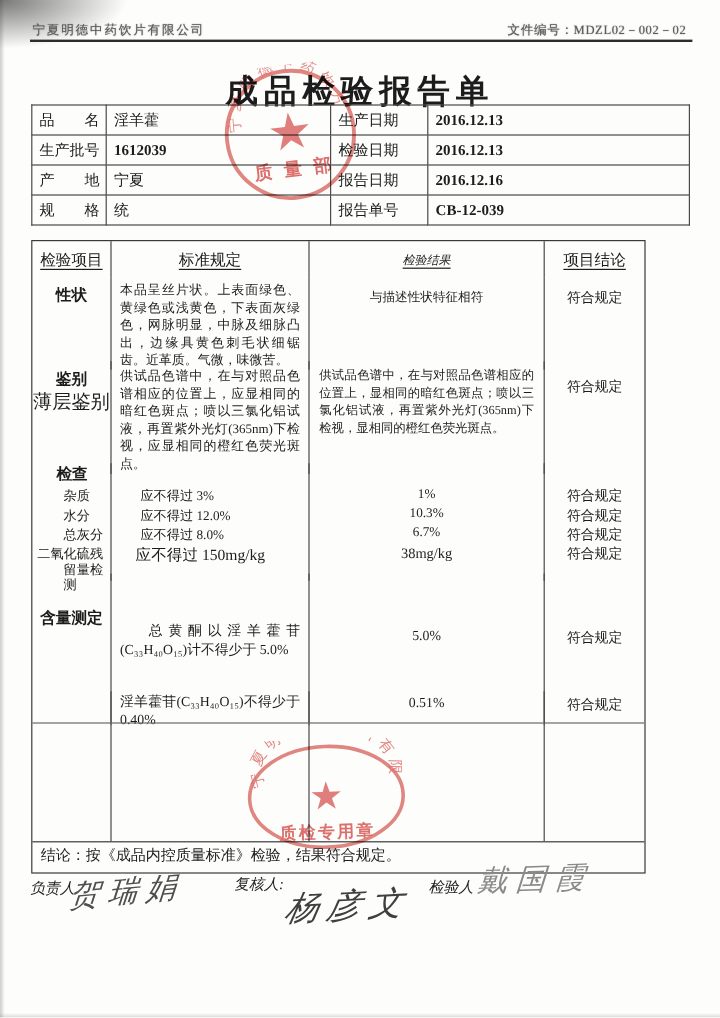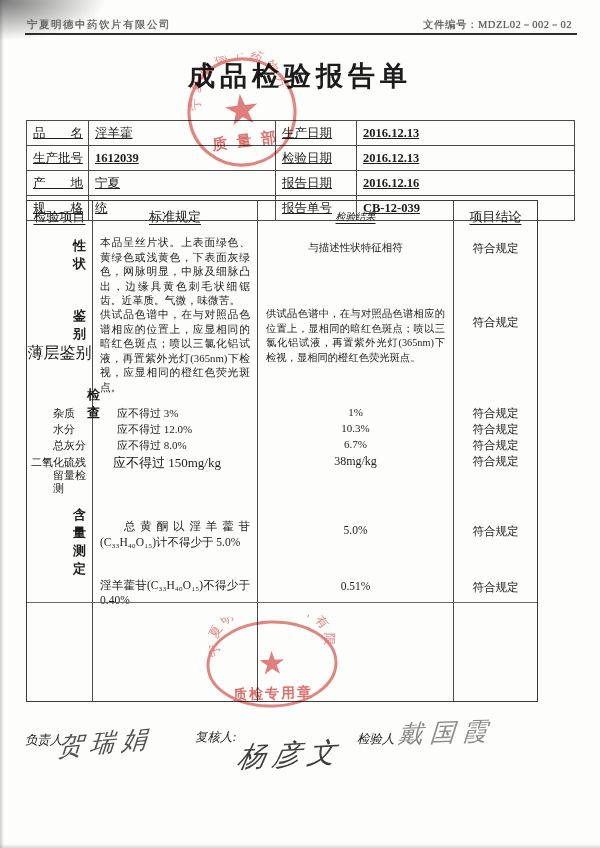--- a/index.html
+++ b/index.html
@@ -21,22 +21,22 @@
   .hdr-company{position:absolute;left:27px;top:18px;font-size:10.5px;color:#5d5d5d;
     letter-spacing:1.5px;text-shadow:0 0 1px rgba(90,90,90,.8);}
   .hdr-docno{position:absolute;right:28px;top:18px;font-size:10.5px;color:#5d5d5d;
     letter-spacing:.5px;text-shadow:0 0 1px rgba(90,90,90,.8);}
   .hdr-rule{position:absolute;left:25px;top:33px;width:552px;height:0;border-top:2px solid #2d2d2d;}
 
   .doc-title{position:absolute;left:0;top:58px;width:600px;text-align:center;
     font-size:27px;font-weight:bold;letter-spacing:5px;}
 
   
-  .info-table{position:absolute;left:26px;top:120px;width:510px;border:1.5px solid #3a3a3a;
-    border-collapse:collapse;table-layout:fixed;background:transparent;text-decoration:underline;}
+  .info-table{position:absolute;left:26px;top:87px;width:510px;border:1.5px solid #3a3a3a;
+    border-collapse:collapse;table-layout:fixed;background:transparent;}
   .info-table td{border:1px solid #4a4a4a;height:24px;padding:0 6px;font-size:12.5px;overflow:hidden;}
   .info-table td.lab{white-space:nowrap;}
   .info-table td.val{font-weight:normal;}
   .info-table td.bold{font-weight:bold;font-size:12.5px;}
   .w1{width:49px;} .w2{width:174px;} .w3{width:68px;} .w4{width:205px;}
 
   
   .insp-table{position:absolute;left:26px;top:200px;width:510px;border:1.5px solid #3a3a3a;background:transparent;}
   .irow{display:grid;grid-template-columns:66px 165px 196px 83px;}
   .irow .c{border-right:1px solid #4a4a4a;position:relative;}
@@ -44,21 +44,21 @@
   .r-head{height:30px;}
   .r-head .c{text-align:center;padding-top:7px;font-size:13px;}
   .r-head .c span{text-decoration:underline;text-underline-offset:3px;}
   .r-head .c.small{font-size:10px;padding-top:9px;font-style:italic;}
   .r-xz{height:70px;}
   .r-jb{height:85px;}
   .r-jc{height:92px;}
   .r-hl{height:98px;}
   .r-sp1{height:27px;} .r-sp1 .c{border-bottom:1px solid #6a6a6a;}
   .r-sp2{height:98px;}
-  .item-main{font-size:13px;font-weight:bold;text-align:center;margin-left:40px;}
+  .item-main{font-size:13px;font-weight:bold;text-align:center;}
   .item-sub{font-size:16px;text-align:center;}
   .std-par{font-size:10.8px;line-height:14.6px;padding:4px 7px 0 7px;text-align:justify;}
   .res-par{font-size:10.3px;line-height:14.6px;padding:4px 8px 0 8px;text-align:justify;}
   .cc{font-size:11.5px;text-align:center;}
   .pt6{padding-top:6px;} .pt10{padding-top:10px;} .pt14{padding-top:14px;}
   .line20{height:20px;} .line16{height:16px;} .line18{height:18px;}
   .jc-name{font-size:11px;padding-left:26px;}
   .jc-name.wrap{padding-left:26px;text-indent:-22px;line-height:13px;padding-top:2px;height:28px;}
   .jc-std{font-size:11px;padding-left:24px;}
   .jc-std.big{font-size:13px;padding-left:20px;}
@@ -236,20 +236,21 @@
       <div class="c"></div>
       <div class="c"></div>
   </div>
   <div class="irow r-sp2">
     <div class="c"></div>
       <div class="c"></div>
       <div class="c"></div>
       <div class="c"></div>
   </div>
 
+  <div class="concl-row">结论：按《成品内控质量标准》检验，结果符合规定。</div>
 </div>
 
 <div class="sig-label lab1">负责人</div>
 <div class="sig-name sig1">贺瑞娟</div>
 <div class="sig-label lab2">复核人:</div>
 <div class="sig-name sig2">杨彦文</div>
 <div class="sig-label lab3">检验人</div>
 <div class="sig-name sig3">戴国霞</div>
 
 <svg class="stamp stamp1" width="116" height="116" viewBox="0 0 116 116">

